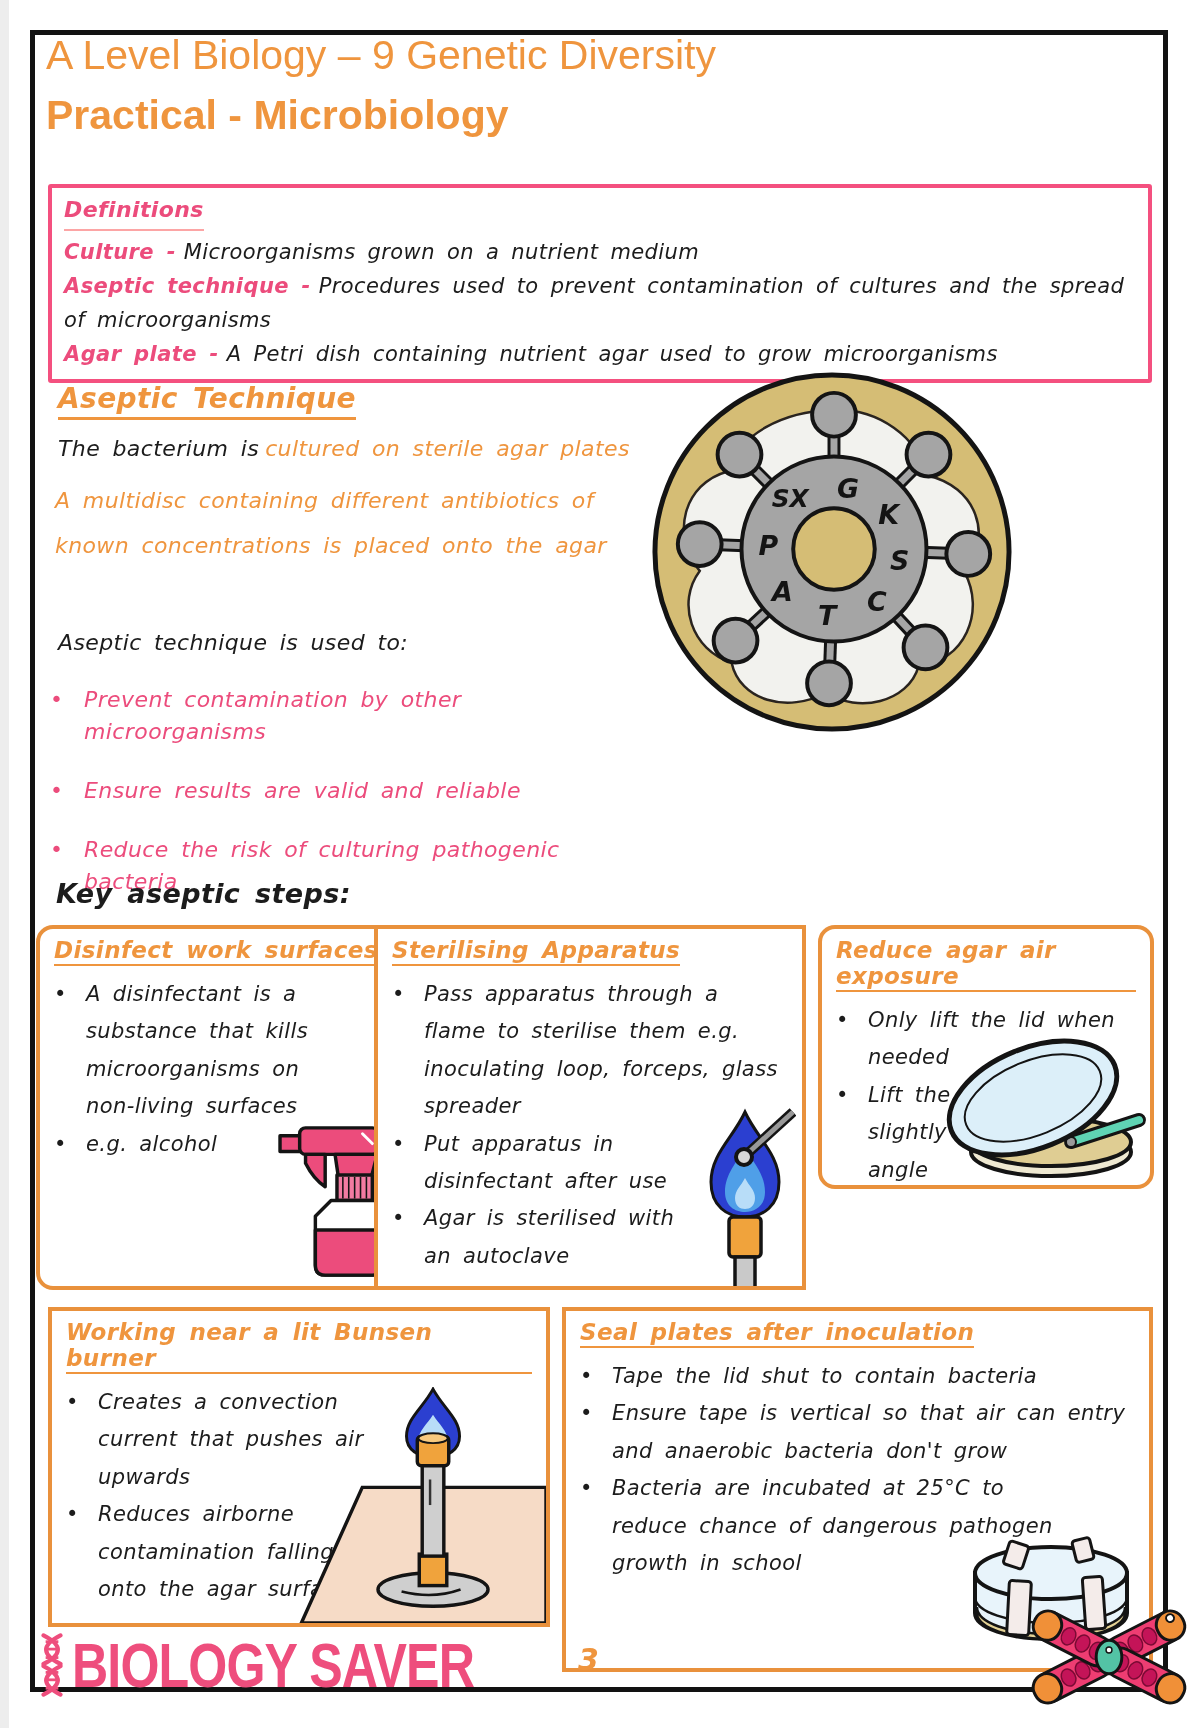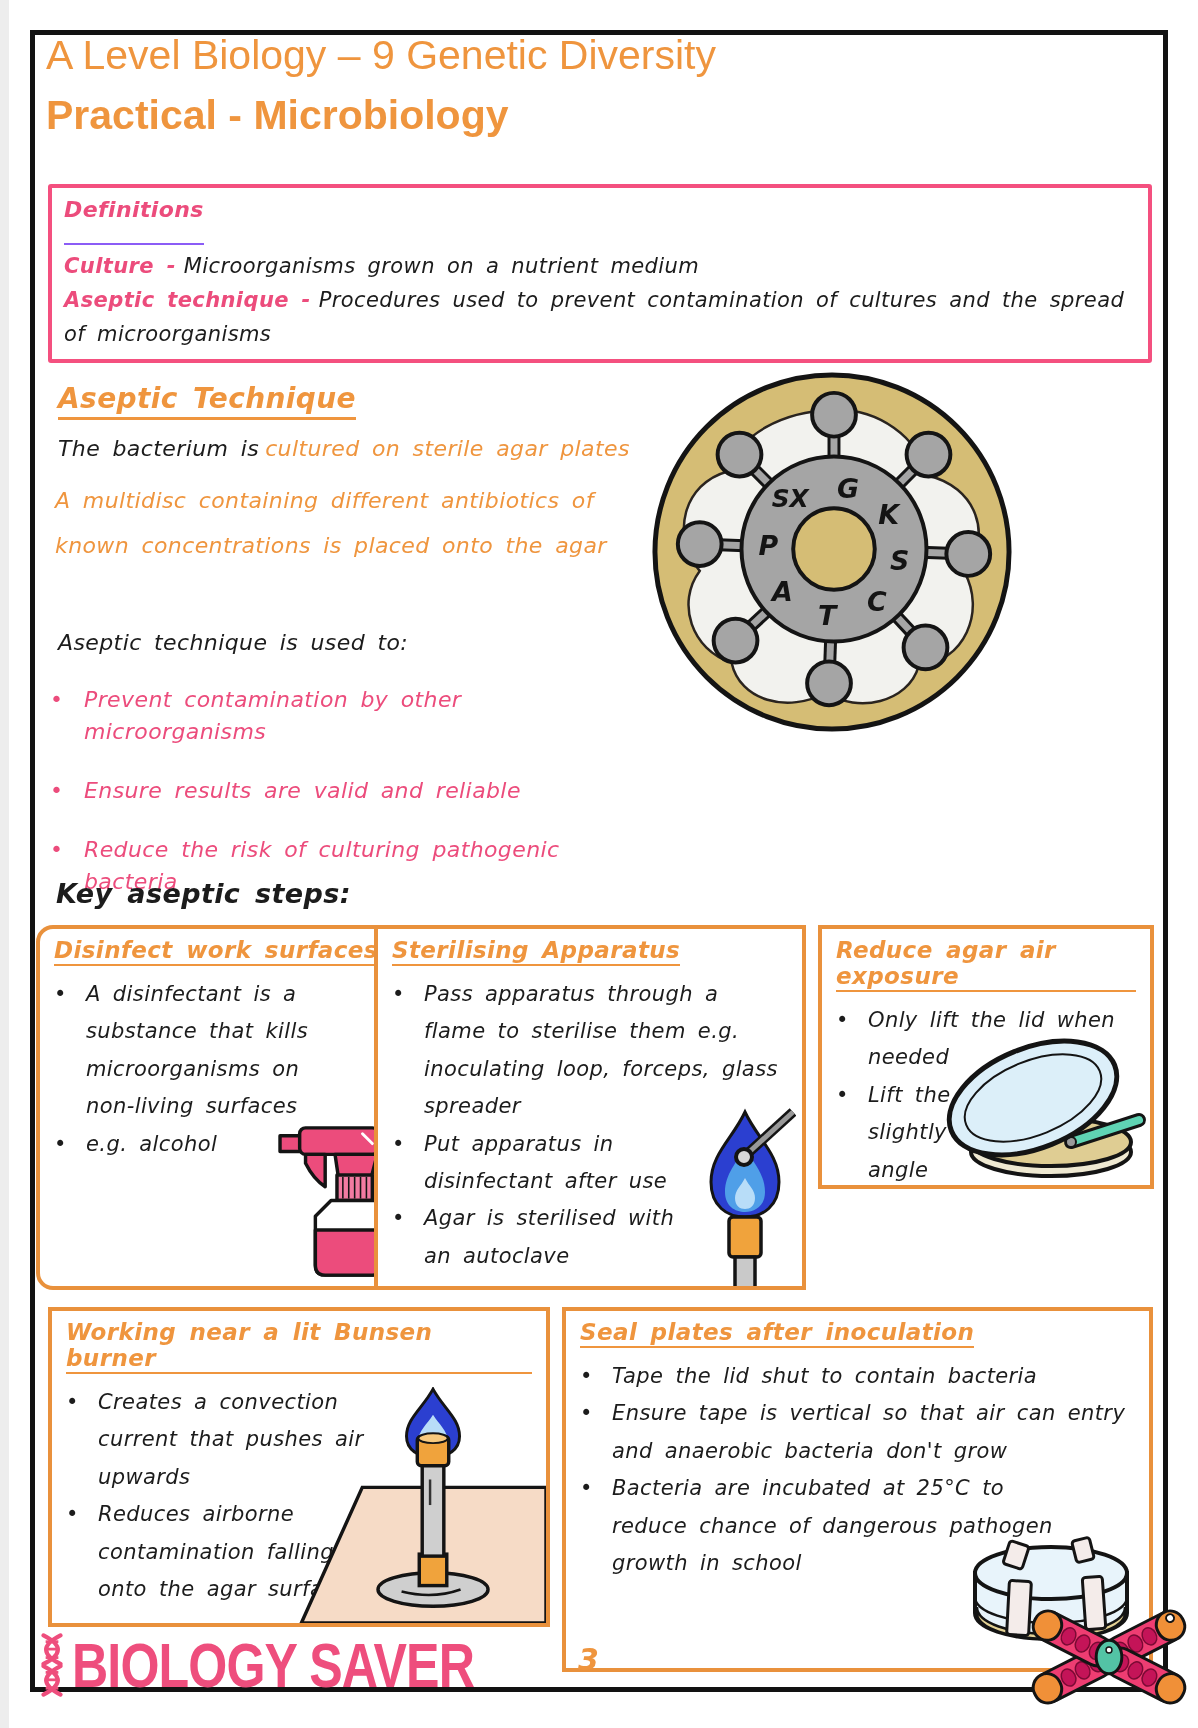--- a/index.html
+++ b/index.html
@@ -20,21 +20,21 @@
   .title1{left:46px;top:32px;font-size:41px;color:#ef953e;font-family:"Liberation Sans",sans-serif;letter-spacing:0;}
   .title2{left:46px;top:92px;font-size:41px;color:#ef953e;font-weight:bold;font-family:"Liberation Sans",sans-serif;}
 
   
   .defbox{
     left:48px;top:184px;width:1072px;min-height:152px;
     border:4px solid #f4507f;border-radius:3px;background:#fff;
     padding:4px 12px 8px 12px;font-size:21px;line-height:1.62;
   }
   .def-heading{color:#ec4c7c;font-weight:bold;font-size:22px;
-    border-bottom:2px solid #8b5cf6;display:inline-block;padding-bottom:15px;margin-bottom:4px;}
+    border-bottom:2px solid #fca5a5;display:inline-block;padding-bottom:1px;margin-bottom:4px;}
   .def-term{color:#ec4c7c;font-weight:bold;margin-right:8px;}
 
   
   .sec-heading{left:58px;top:382px;font-size:28px;color:#ef953e;font-weight:bold;
     border-bottom:3px solid #ef953e;padding-bottom:2px;}
   .p1{left:58px;top:436px;font-size:22px;}
   .p1 .orange{margin-left:6px;}
   .p2{left:55px;top:478px;width:580px;font-size:22px;line-height:2.05;color:#ef953e;}
   .usedto{left:58px;top:630px;font-size:22px;}
   .main-bullets{left:50px;top:684px;width:600px;}
@@ -43,21 +43,21 @@
 
   .keysteps{left:56px;top:878px;font-size:27px;font-weight:bold;}
 
   
   .stepbox{
     border:4px solid #e9913c;background:#fff;position:absolute;z-index:2;
     padding:8px 14px;box-sizing:border-box;overflow:hidden;
   }
   .box1{left:36px;top:925px;width:370px;height:365px;border-radius:17px;}
   .box2{left:374px;top:925px;width:432px;height:365px;}
-  .box3{left:818px;top:925px;width:336px;height:264px;}
+  .box3{left:818px;top:925px;width:336px;height:264px;border-radius:17px;}
   .box4{left:48px;top:1307px;width:502px;height:320px;}
   .box5{left:562px;top:1307px;width:591px;height:365px;}
   .box-title{color:#ef953e;font-weight:bold;font-size:23px;display:inline-block;
     border-bottom:2.5px solid #ef953e;padding-bottom:1px;margin-bottom:10px;}
   .bli{display:flex;font-size:21px;line-height:1.78;}
   .bli .dot{width:32px;flex:none;}
   .btxt{flex:1;}
   .w240{max-width:240px;}
   .w250{max-width:250px;}
   .w265{max-width:265px;}
@@ -81,20 +81,23 @@
 <div class="abs title1">A Level Biology – 9 Genetic Diversity</div>
 <div class="abs title2">Practical - Microbiology</div>
 
 <div class="abs defbox hand">
   <div class="def-heading">Definitions</div>
   <div class="def-line">
     <span class="def-term">Culture -</span><span>Microorganisms grown on a nutrient medium</span>
   </div>
   <div class="def-line">
     <span class="def-term">Aseptic technique -</span><span>Procedures used to prevent contamination of cultures and the spread of microorganisms</span>
+  </div>
+  <div class="def-line">
+    <span class="def-term">Agar plate -</span><span>A Petri dish containing nutrient agar used to grow microorganisms</span>
   </div>
 </div>
 
 <div class="abs sec-heading hand">Aseptic Technique</div>
 <div class="abs p1 hand">
   <span>The bacterium is</span><span class="orange">cultured on sterile agar plates</span>
 </div>
 <div class="abs p2 hand">A multidisc containing different antibiotics of known concentrations is placed onto the agar</div>
 <div class="abs usedto hand">Aseptic technique is used to:</div>
 

